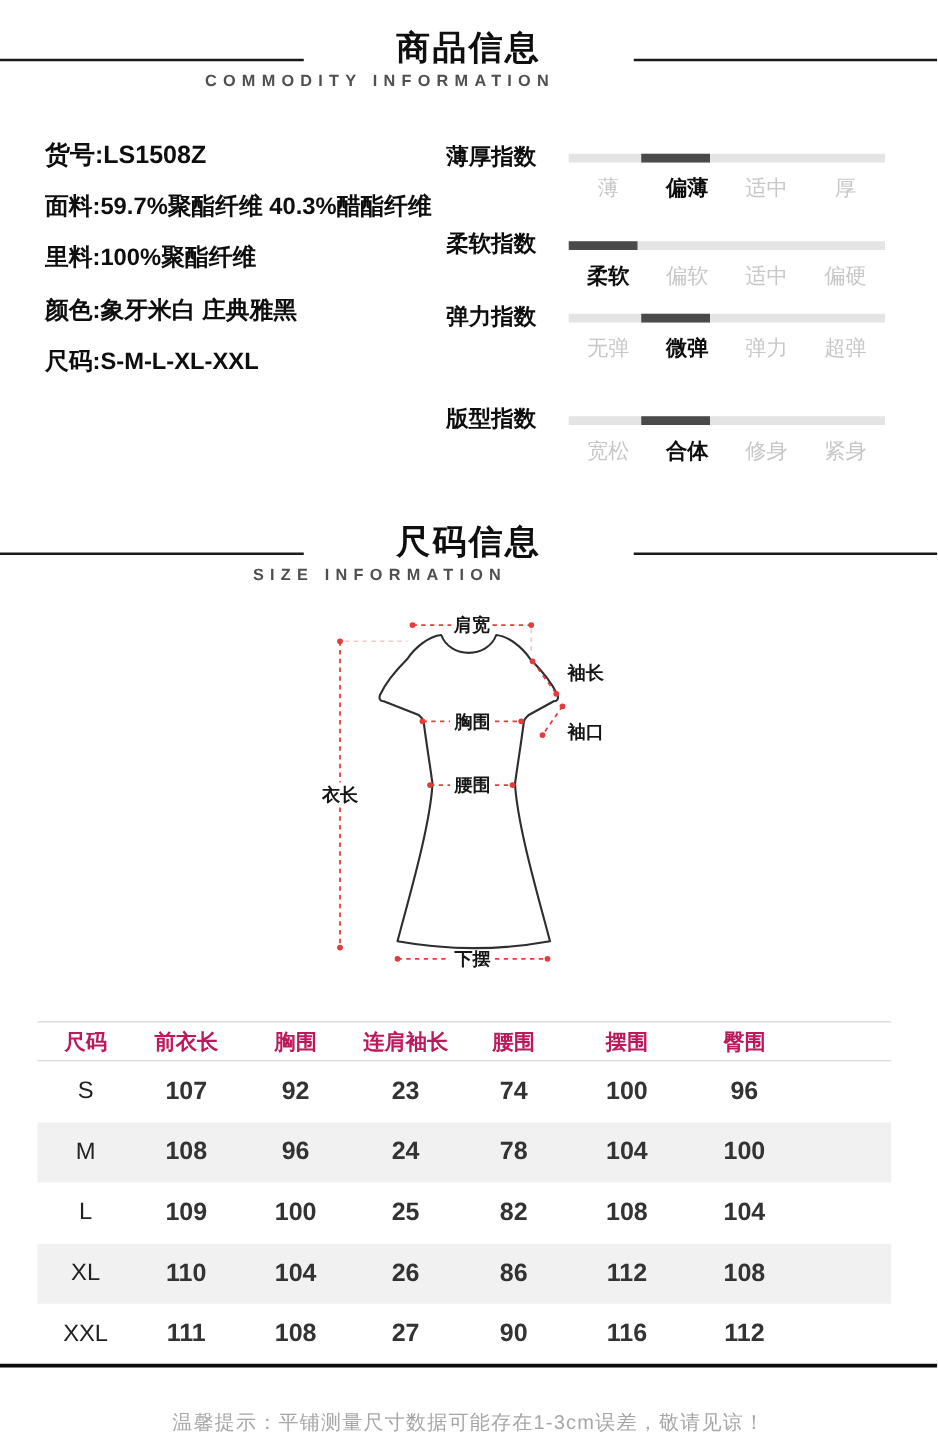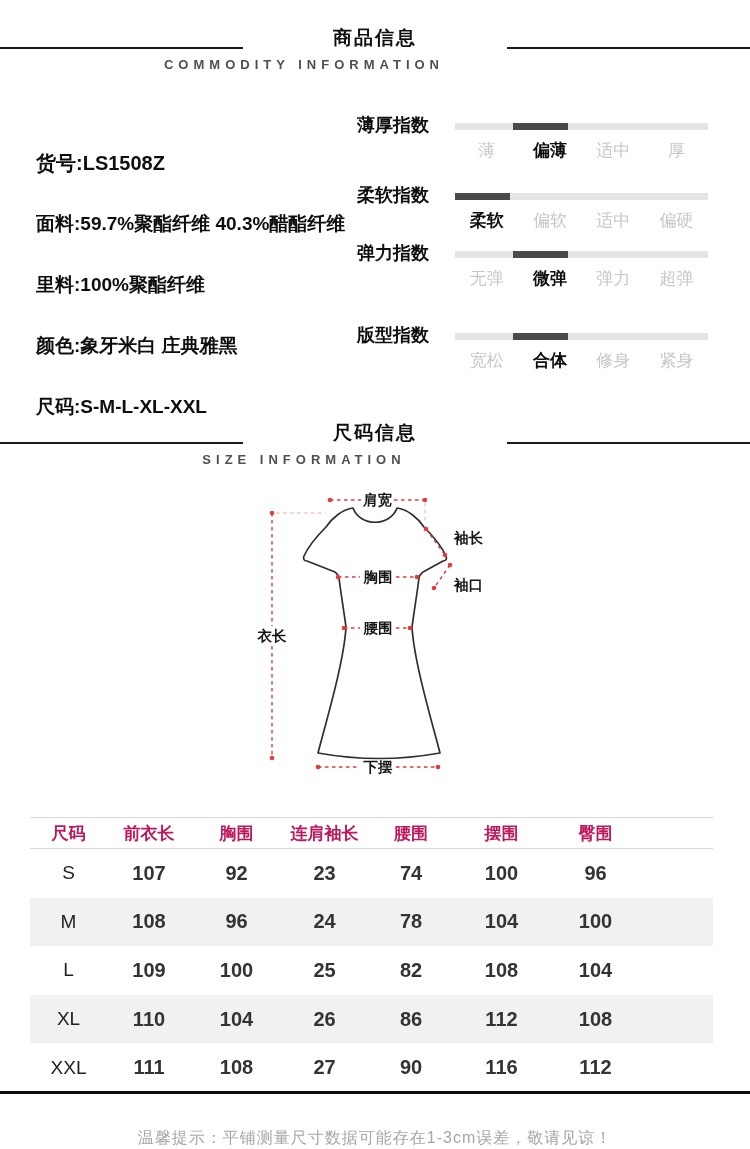--- a/index.html
+++ b/index.html
@@ -2,27 +2,27 @@
 <html><head>
 <meta charset="utf-8">
 <style>
   html,body{margin:0;padding:0;background:#fff;}
   .page{position:relative;width:750px;height:1149px;background:#fff;overflow:hidden;
         font-family:"Liberation Sans","DejaVu Sans",sans-serif;color:#111;}
 
   
   .sec-line{position:absolute;height:2px;background:#1a1a1a;}
   .sec-title{position:absolute;left:0;width:750px;text-align:center;
-             font-size:19px;font-weight:700;color:#0f0f0f;letter-spacing:2px;line-height:28px;}
+             font-size:27px;font-weight:700;color:#0f0f0f;letter-spacing:2px;line-height:28px;}
   .sec-sub{position:absolute;left:0;width:608px;text-align:center;
            font-size:13px;font-weight:600;color:#4f4f4f;letter-spacing:5px;}
 
   
   .product-info{position:absolute;left:36px;top:113px;}
-  .product-line{height:22px;line-height:22px;margin-bottom:19.5px;font-size:19px;font-weight:600;color:#0e0e0e;margin-top:39px;}
+  .product-line{height:22px;line-height:22px;margin-bottom:19.5px;font-size:19px;font-weight:600;color:#0e0e0e;}
   .product-line.first{font-weight:700;font-size:20px;}
 
   
   .idx-group{position:absolute;left:0;width:750px;height:62px;padding-left:24px;}
   .idx-label{position:absolute;left:357px;top:1px;font-size:18px;font-weight:700;color:#0e0e0e;}
   .idx-track{position:absolute;left:455px;top:11px;width:253px;height:7px;background:#e4e4e4;}
   .idx-fill{position:absolute;top:0;left:0;width:55px;height:7px;background:#4a4a4a;}
   .idx-opts{position:absolute;left:455px;top:27px;width:253px;display:flex;}
   .idx-opt{width:63.25px;text-align:center;font-size:17px;font-weight:500;color:#c7c7c7;}
   .idx-opt.sel{color:#0e0e0e;font-weight:700;}

